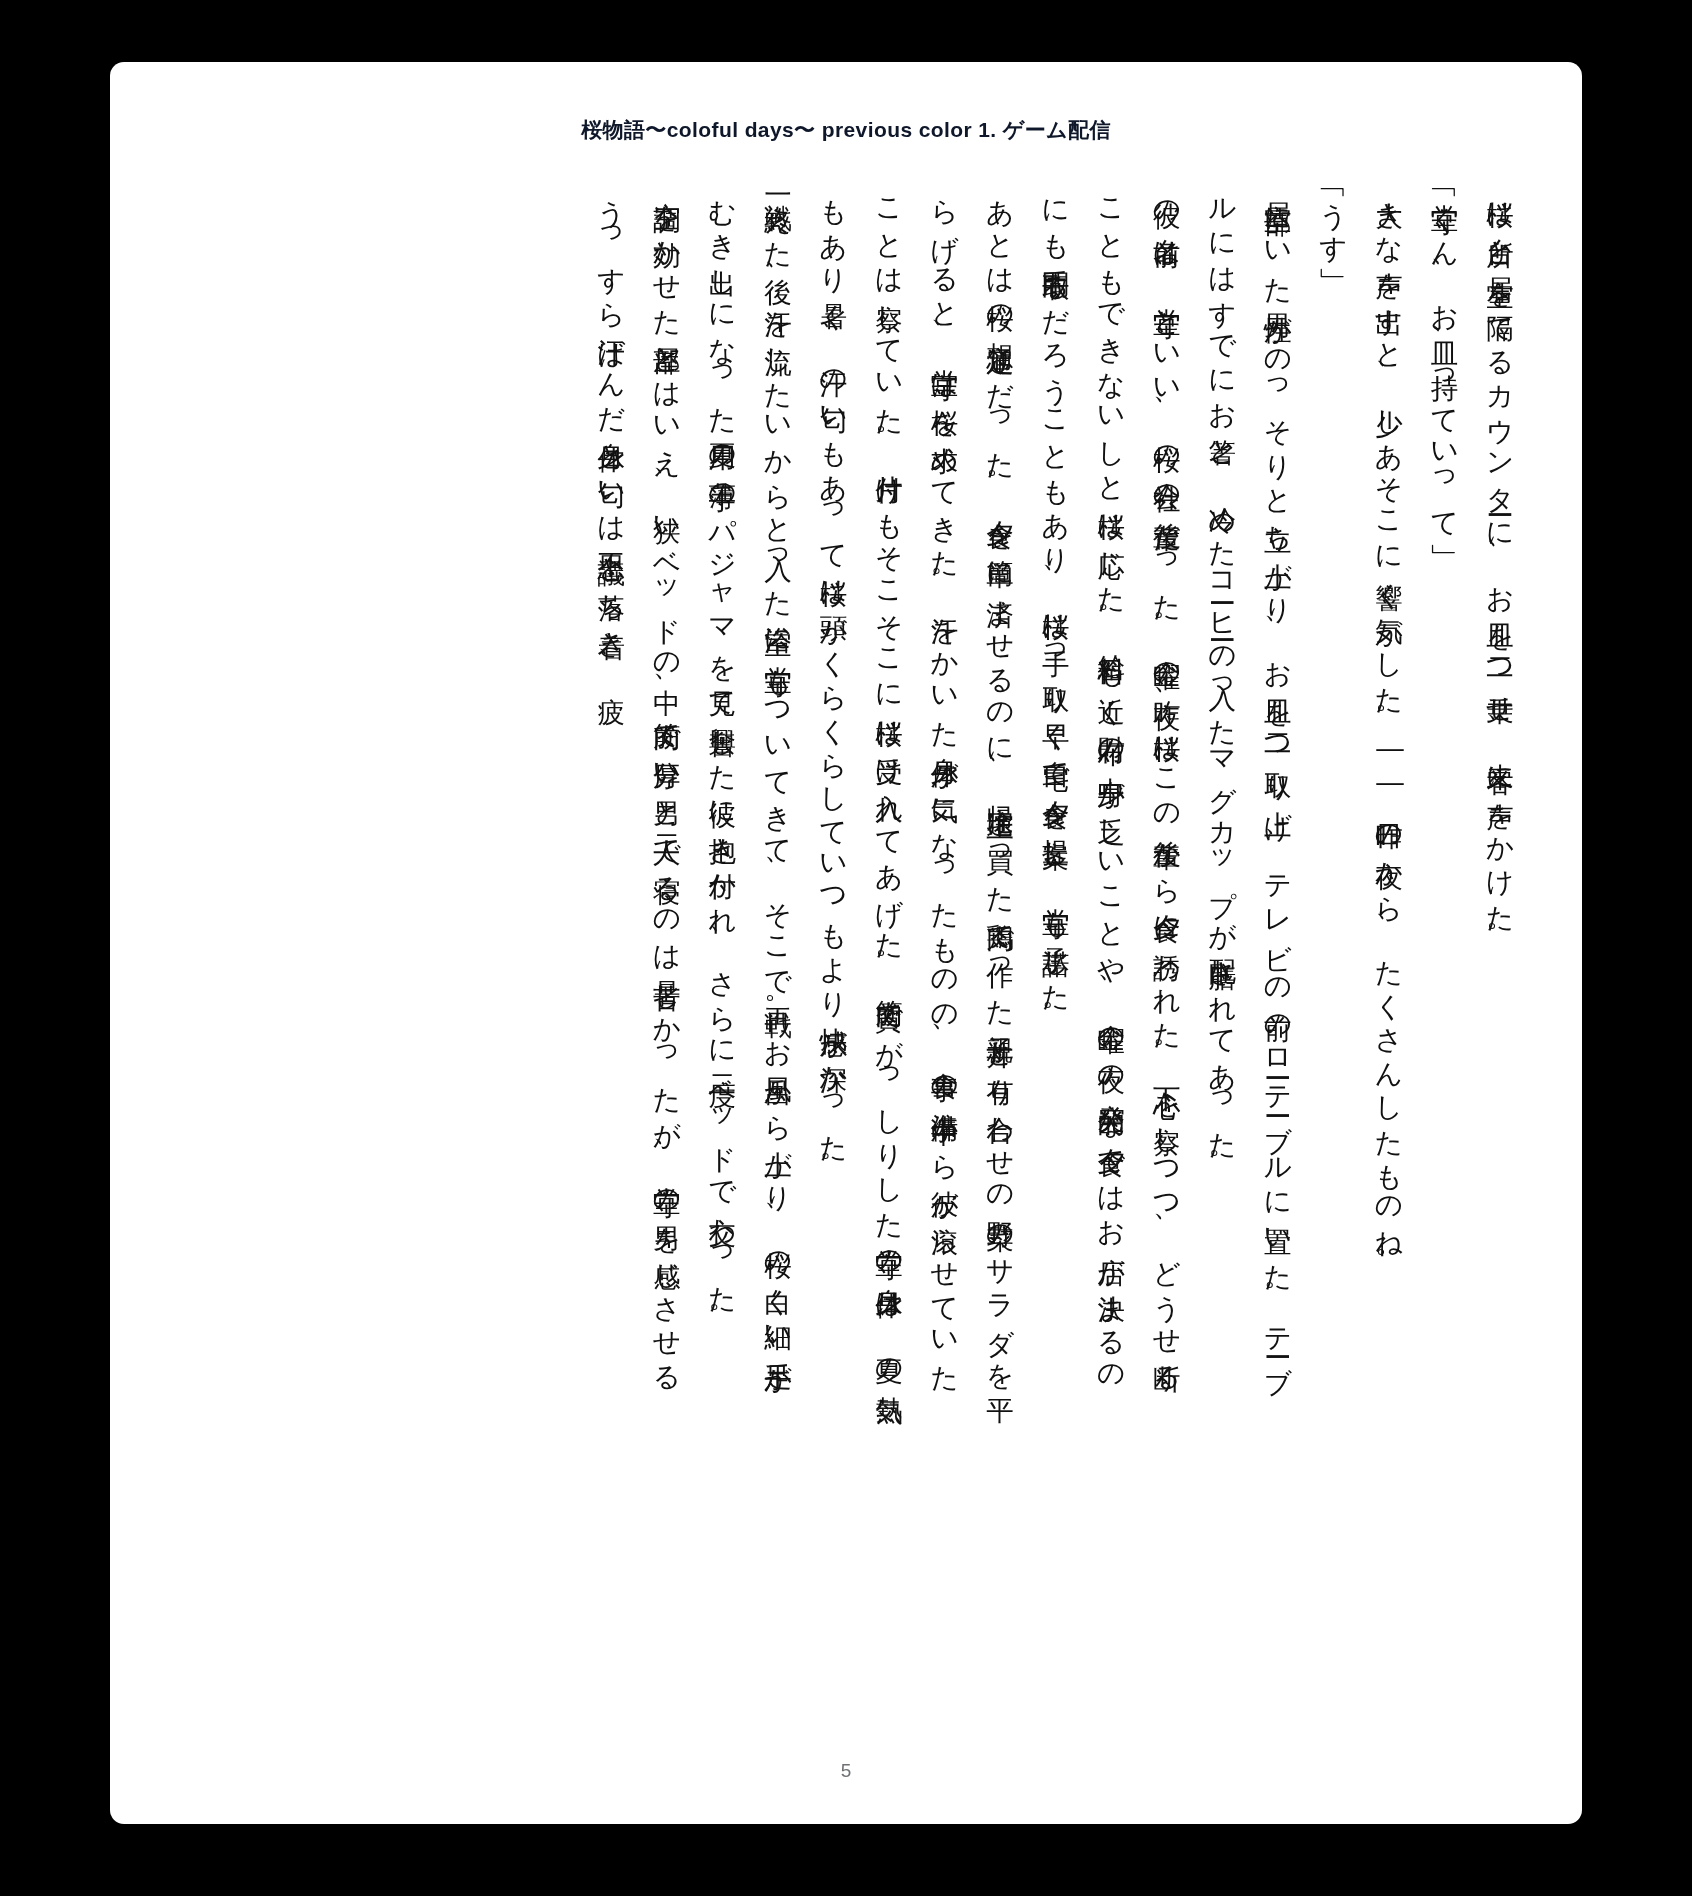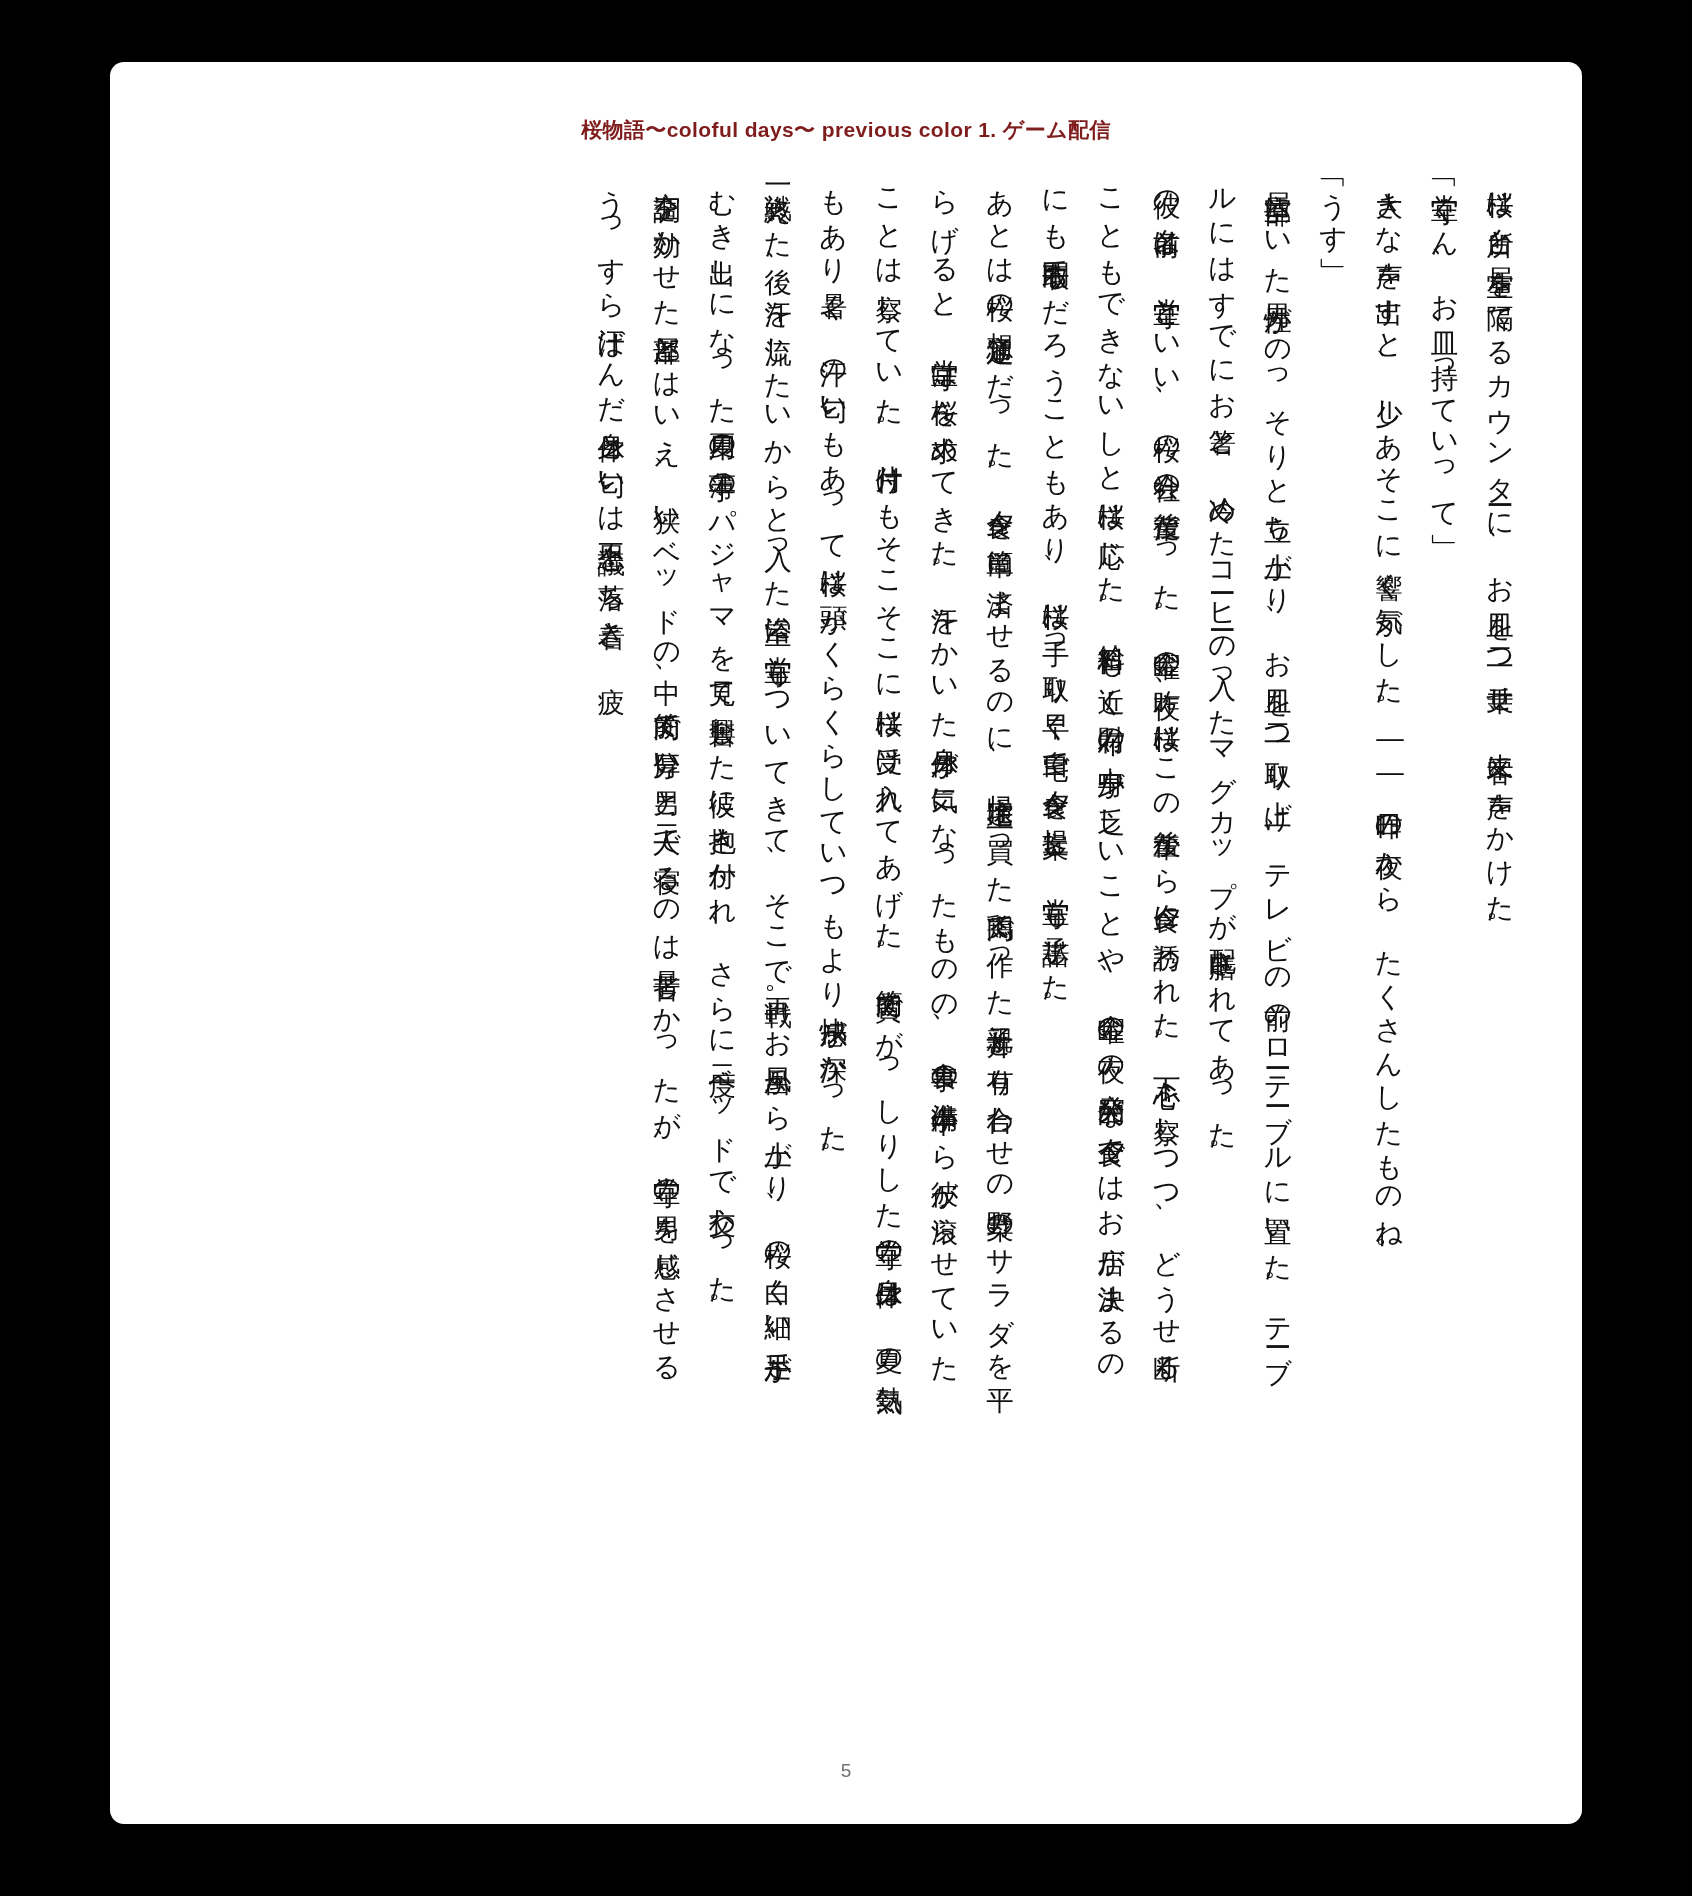--- a/index.html
+++ b/index.html
@@ -36,24 +36,24 @@
     flex-direction: column;
     position: relative;
     overflow: hidden;
   }
 
   .page-header {
     text-align: center;
     font-family: "Liberation Sans", sans-serif;
     font-size: 21px;
     font-weight: 700;
-    color: #7f1d1d;
+    color: #0f172a;
     letter-spacing: 0.4px;
     margin-top: 10px;
-    margin-bottom: 4px;
+    margin-bottom: 14px;
     white-space: nowrap;
   }
 
   .text-area {
     flex: 1 1 auto;
     position: relative;
     margin-top: 22px;
     overflow: hidden;
   }
 

